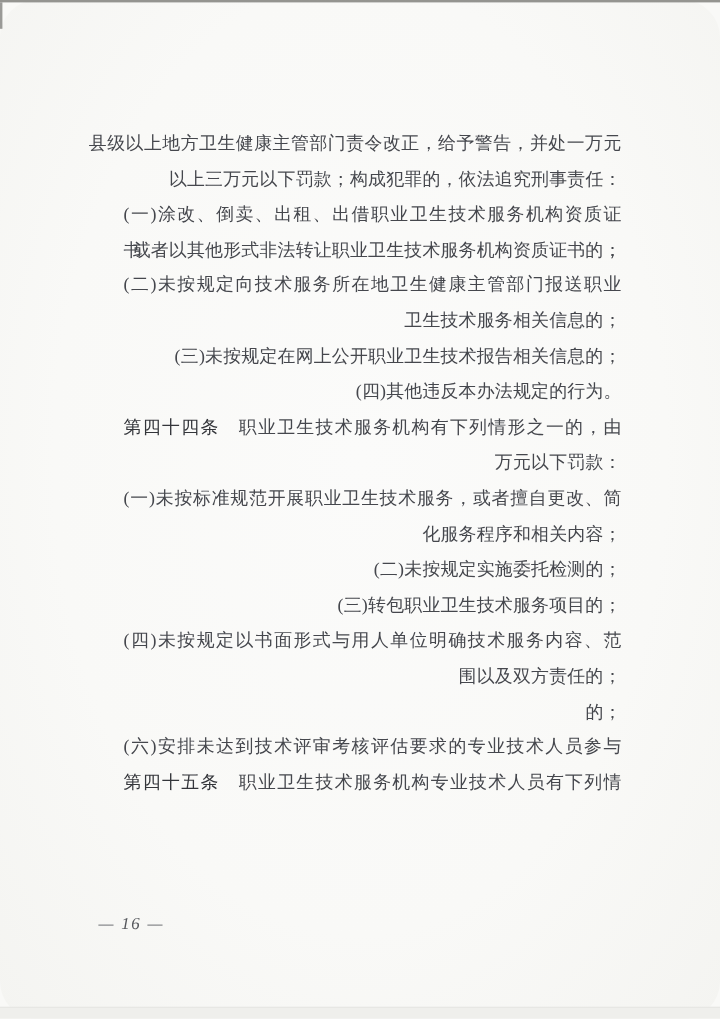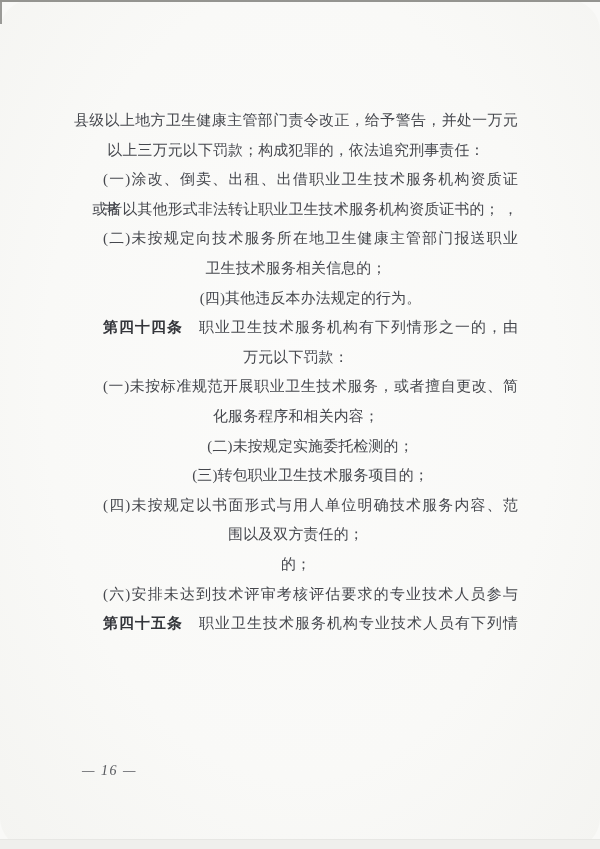--- a/index.html
+++ b/index.html
@@ -33,25 +33,25 @@
   .edge-bottom {
     position: absolute; left: 0; bottom: 0; width: 600px; height: 9px;
     background: var(--bottom-strip);
     border-top: 1px solid #e7e7e4;
   }
   .text-block {
     position: absolute; left: 74px; top: 106px; width: 444px;
     font-size: 14.9px; line-height: 29.6px; color: var(--ink);
     letter-spacing: 0.2px;
   }
-  .line { height: 29.6px; text-align: center; }
+  .line { height: 29.6px; text-align: right; }
   .line.justify { text-align: justify; text-align-last: justify; }
   .line.indent { padding-left: 29px; }
   .line .bold {
-    font-weight: 700; color: var(--ink-bold);
+    font-weight: 400; color: var(--ink-bold);
     font-family: "Liberation Serif", "DejaVu Serif", serif;
   }
   .page-number {
     position: absolute; left: 82px; top: 762px;
     font-size: 14px; line-height: 18px; letter-spacing: 1.5px;
     color: var(--muted);
     font-style: italic;
   }
 </style>
 </head>
@@ -61,20 +61,21 @@
   <div class="edge-top"></div>
   <div class="edge-left-tick"></div>
 
   <div class="text-block" id="text-block">
       <div class="line justify"><span>县级以上地方卫生健康主管部门责令改正，给予警告，并处一万元</span></div>
       <div class="line"><span>以上三万元以下罚款；构成犯罪的，依法追究刑事责任：</span></div>
       <div class="line indent justify"><span>(一)涂改、倒卖、出租、出借职业卫生技术服务机构资质证书，</span></div>
       <div class="line"><span>或者以其他形式非法转让职业卫生技术服务机构资质证书的；</span></div>
       <div class="line indent justify"><span>(二)未按规定向技术服务所在地卫生健康主管部门报送职业</span></div>
       <div class="line"><span>卫生技术服务相关信息的；</span></div>
+      <div class="line indent"><span>(三)未按规定在网上公开职业卫生技术报告相关信息的；</span></div>
       <div class="line indent"><span>(四)其他违反本办法规定的行为。</span></div>
       <div class="line indent justify"><span class="bold">第四十四条</span><span>　职业卫生技术服务机构有下列情形之一的，由</span></div>
       <div class="line"><span>万元以下罚款：</span></div>
       <div class="line indent justify"><span>(一)未按标准规范开展职业卫生技术服务，或者擅自更改、简</span></div>
       <div class="line"><span>化服务程序和相关内容；</span></div>
       <div class="line indent"><span>(二)未按规定实施委托检测的；</span></div>
       <div class="line indent"><span>(三)转包职业卫生技术服务项目的；</span></div>
       <div class="line indent justify"><span>(四)未按规定以书面形式与用人单位明确技术服务内容、范</span></div>
       <div class="line"><span>围以及双方责任的；</span></div>
       <div class="line"><span>的；</span></div>

